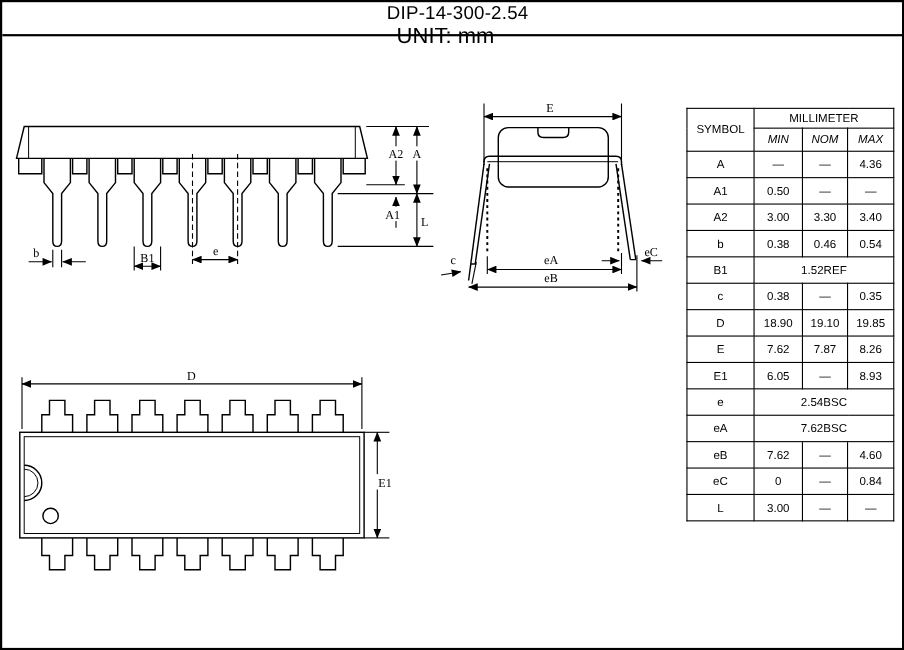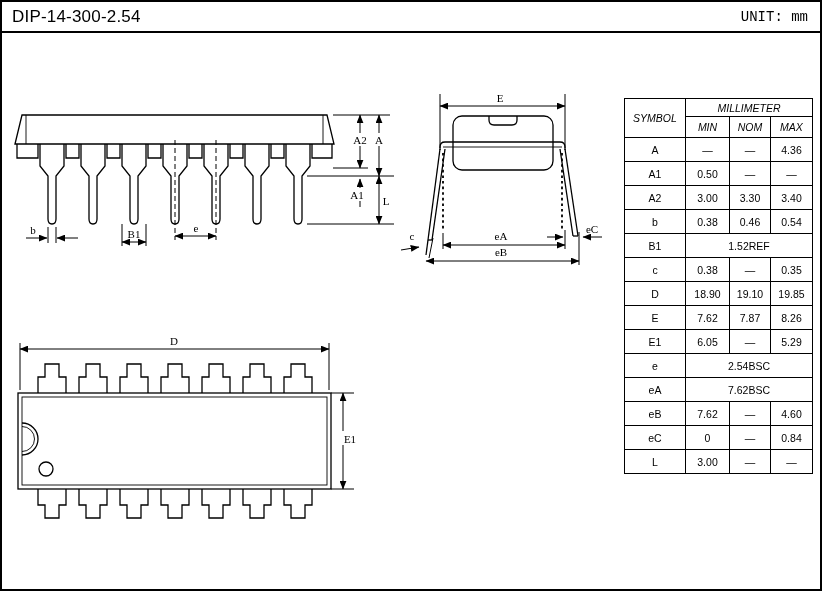--- a/index.html
+++ b/index.html
@@ -4,45 +4,45 @@
 <style>
   html,body{margin:0;padding:0;background:#e8e8e8;}
   .page{
     position:relative;width:822px;height:591px;background:#fff;
     border:2px solid #000;box-sizing:border-box;overflow:hidden;
     font-family:"Liberation Sans",sans-serif;color:#000;
   }
   .header{
     position:absolute;left:0;top:0;width:100%;height:31px;
     border-bottom:2px solid #000;box-sizing:border-box;
-    display:flex;align-items:center;justify-content:space-between;
+    display:flex;align-items:center;justify-content:space-between;flex-direction:column;
   }
   .header .title{font-size:17px;padding-left:10px;letter-spacing:0.2px;}
-  .header .unit{font-size:14px;padding-right:12px;font-family:Liberation Mono, monospace;}
+  .header .unit{font-size:20px;padding-right:12px;}
   svg.drawings{position:absolute;left:0;top:33px;}
   svg .ln{fill:none;stroke:#000;stroke-width:1.3;}
   svg .thin{fill:none;stroke:#000;stroke-width:0.9;}
   svg .dim{fill:none;stroke:#000;stroke-width:1;}
   svg .dash{fill:none;stroke:#000;stroke-width:1;stroke-dasharray:5,3;}
   svg .dash2{fill:none;stroke:#000;stroke-width:1.8;stroke-dasharray:2.6,3;}
   svg text.lbl{
     font-family:"Liberation Serif",serif;font-size:11px;fill:#000;stroke:none;
     text-anchor:middle;
   }
   svg rect.bg{fill:#fff;stroke:none;}
   .dim-table{
     position:absolute;left:622px;top:96px;width:188px;
     border-collapse:collapse;table-layout:fixed;
     font-size:10.5px;text-align:center;
   }
   .dim-table td{
     border:1.5px solid #000;height:23px;padding:0 2px;
     vertical-align:middle;white-space:nowrap;
   }
-  .dim-table tr.h1 td{height:17px;font-style:italic;}
+  .dim-table tr.h1 td{height:17px;}
   .dim-table tr.h2 td{height:20px;font-style:italic;}
 </style>
 </head>
 <body>
 
 <div class="page">
 
   <div class="header">
     <span class="title">DIP-14-300-2.54</span>
     <span class="unit">UNIT: mm</span>
@@ -259,21 +259,21 @@
     <tr>
       <td>E</td>
       <td>7.62</td>
       <td>7.87</td>
       <td>8.26</td>
     </tr>
     <tr>
       <td>E1</td>
       <td>6.05</td>
       <td>—</td>
-      <td>5.29</td>
+      <td>8.93</td>
     </tr>
     <tr>
       <td>e</td>
       <td colspan="3">2.54BSC</td>
     </tr>
     <tr>
       <td>eA</td>
       <td colspan="3">7.62BSC</td>
     </tr>
     <tr>

